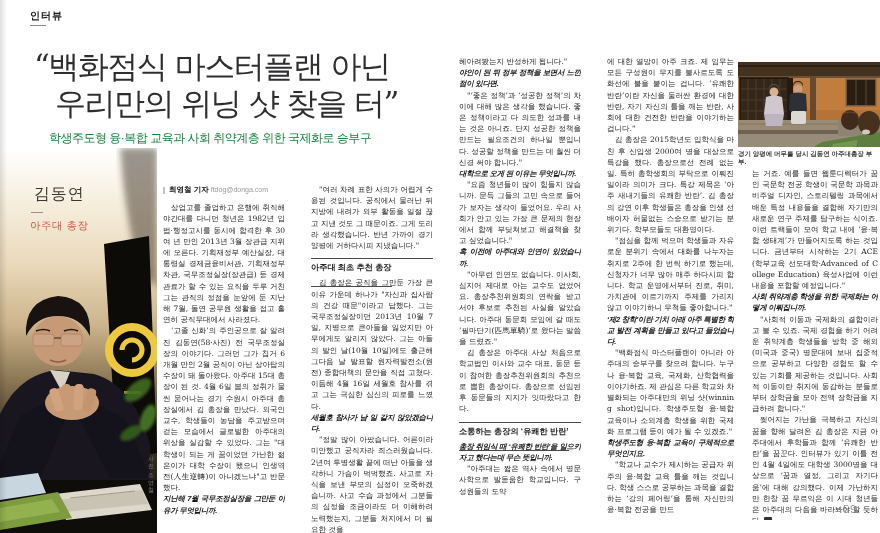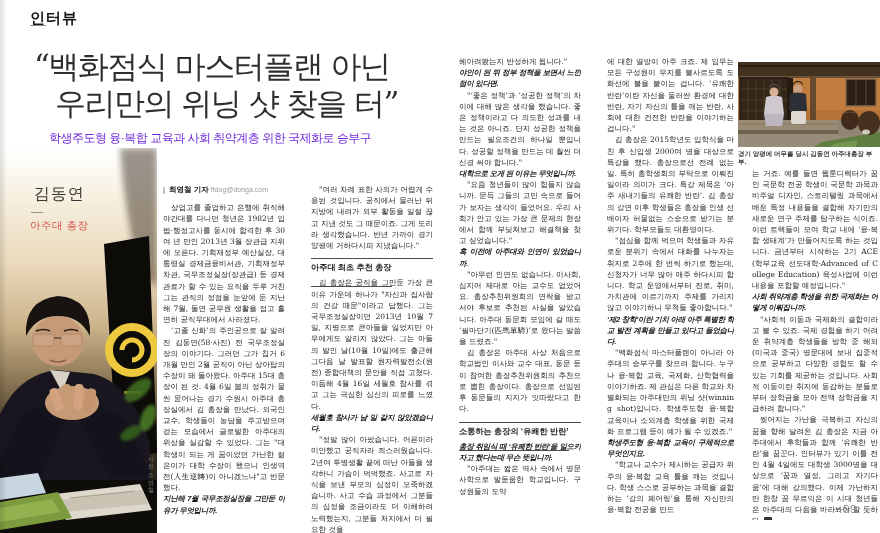--- a/index.html
+++ b/index.html
@@ -1,28 +1,28 @@
 <!DOCTYPE html>
 <html><head>
 <meta charset="utf-8">
 <style>
   html,body{margin:0;padding:0;background:#d8d8d8;}
   .page{position:relative;width:880px;height:533px;background:#ffffff;overflow:hidden;
         font-family:"Liberation Sans",sans-serif;}
   .page::before{content:"";position:absolute;left:0;top:0;width:7px;height:100%;
         background:linear-gradient(90deg,rgba(0,0,0,.12),rgba(0,0,0,0));z-index:9;pointer-events:none;}
 
-  .kicker{position:absolute;left:30px;top:9px;font-size:15px;font-weight:bold;color:#161616;letter-spacing:1px;text-align:center;}
+  .kicker{position:absolute;left:30px;top:9px;font-size:10px;font-weight:bold;color:#161616;letter-spacing:1px;text-align:center;}
   .kicker-rule{position:absolute;left:30px;top:25px;width:16px;height:1px;background:#8a8a8a;}
 
   .headline{position:absolute;left:34px;top:48px;width:430px;
         font-family:"DejaVu Serif","Liberation Serif",serif;font-size:31px;line-height:37px;
         color:#2e2e30;letter-spacing:-1.5px;}
   .headline .l2{display:block;padding-left:21px;}
-  .deck{position:absolute;left:49px;top:130px;font-size:12px;color:#6d28d9;letter-spacing:-0.5px;}
+  .deck{position:absolute;left:49px;top:130px;font-size:12px;color:#15803d;letter-spacing:-0.5px;}
 
   
   .photo-left{position:absolute;left:0;top:148px;width:157px;height:385px;}
   .name-block{position:absolute;left:30px;top:184px;z-index:4;text-align:center;}
   .p-name{font-family:"DejaVu Serif","Liberation Serif",serif;font-size:16px;color:#3a3632;letter-spacing:1px;}
   .name-rule{width:12px;height:1px;background:#9a8f80;margin:7px 0 6px 1px;}
   .p-title{font-size:10.5px;color:#d4574d;letter-spacing:0.5px;}
   .credit-vert{position:absolute;left:146px;top:452px;z-index:4;font-size:6px;color:#777;
         writing-mode:vertical-rl;letter-spacing:1px;}
 

